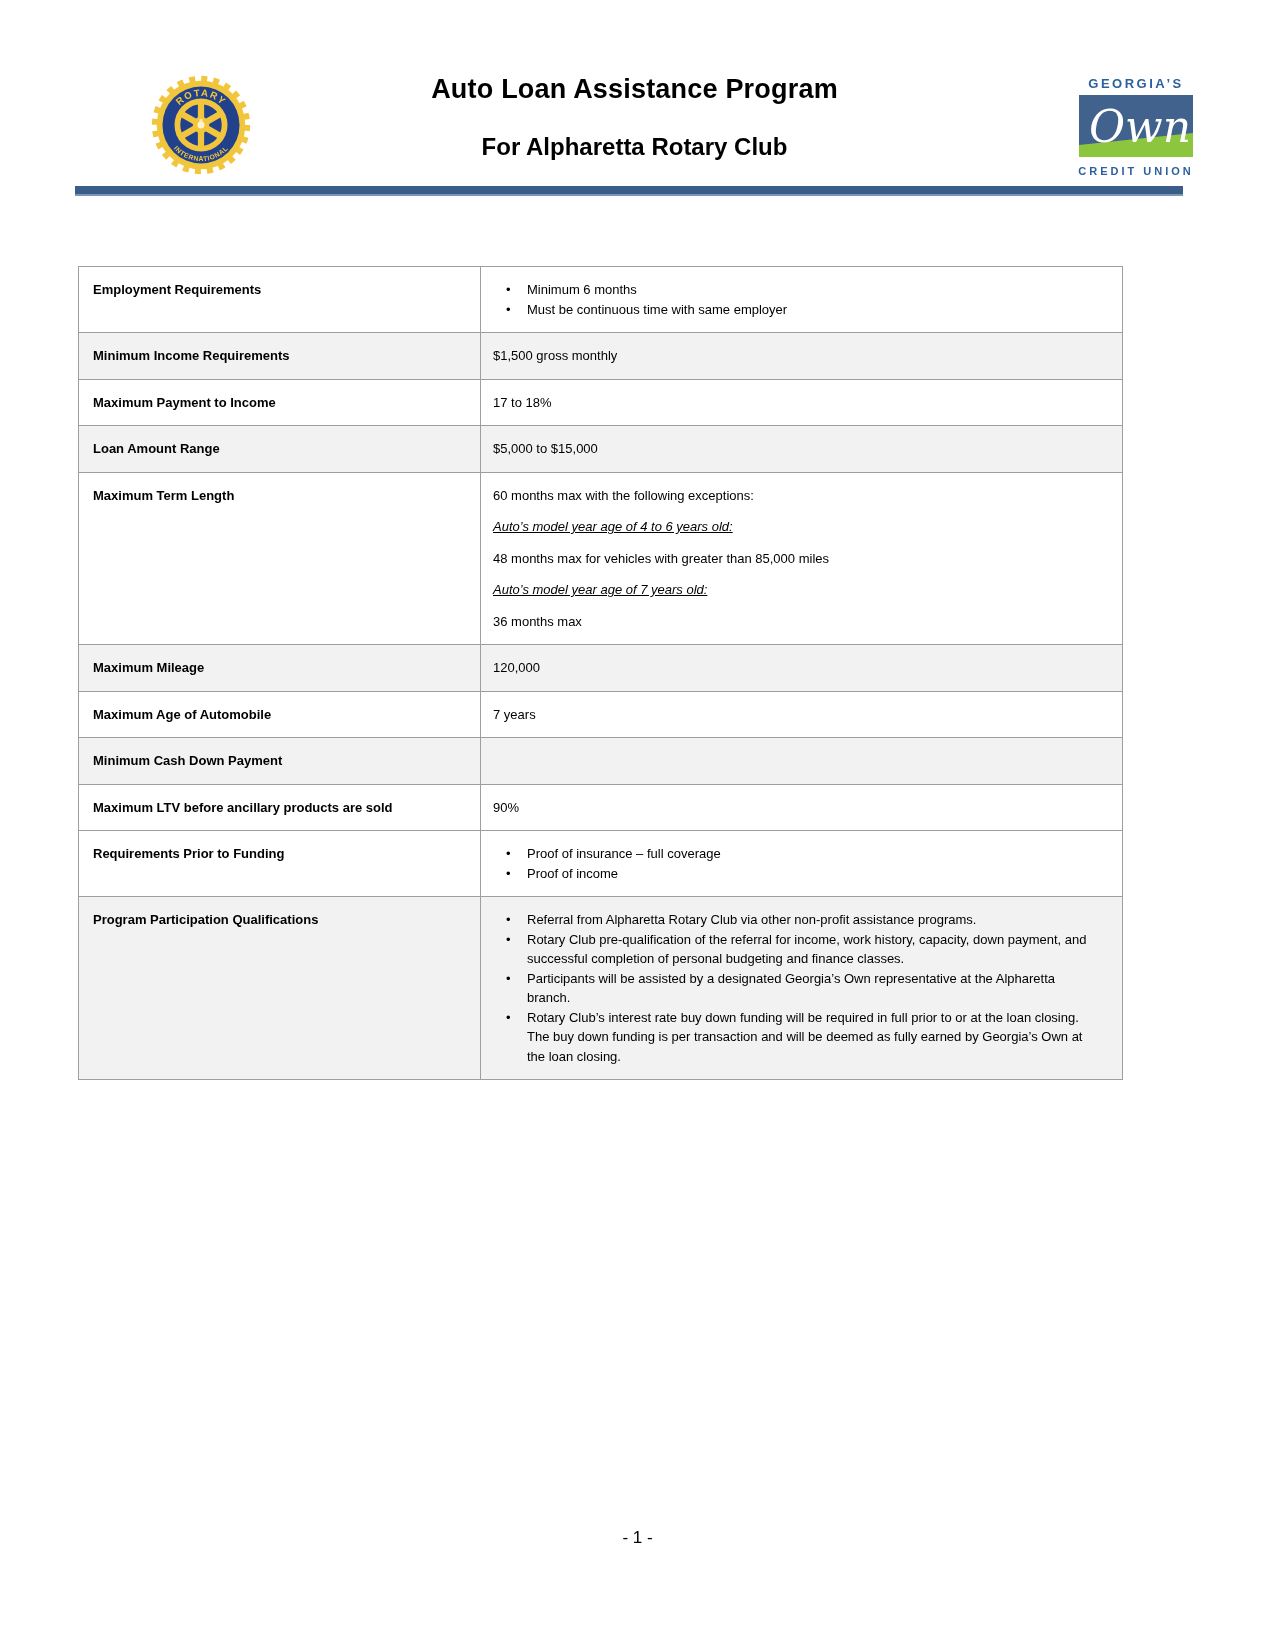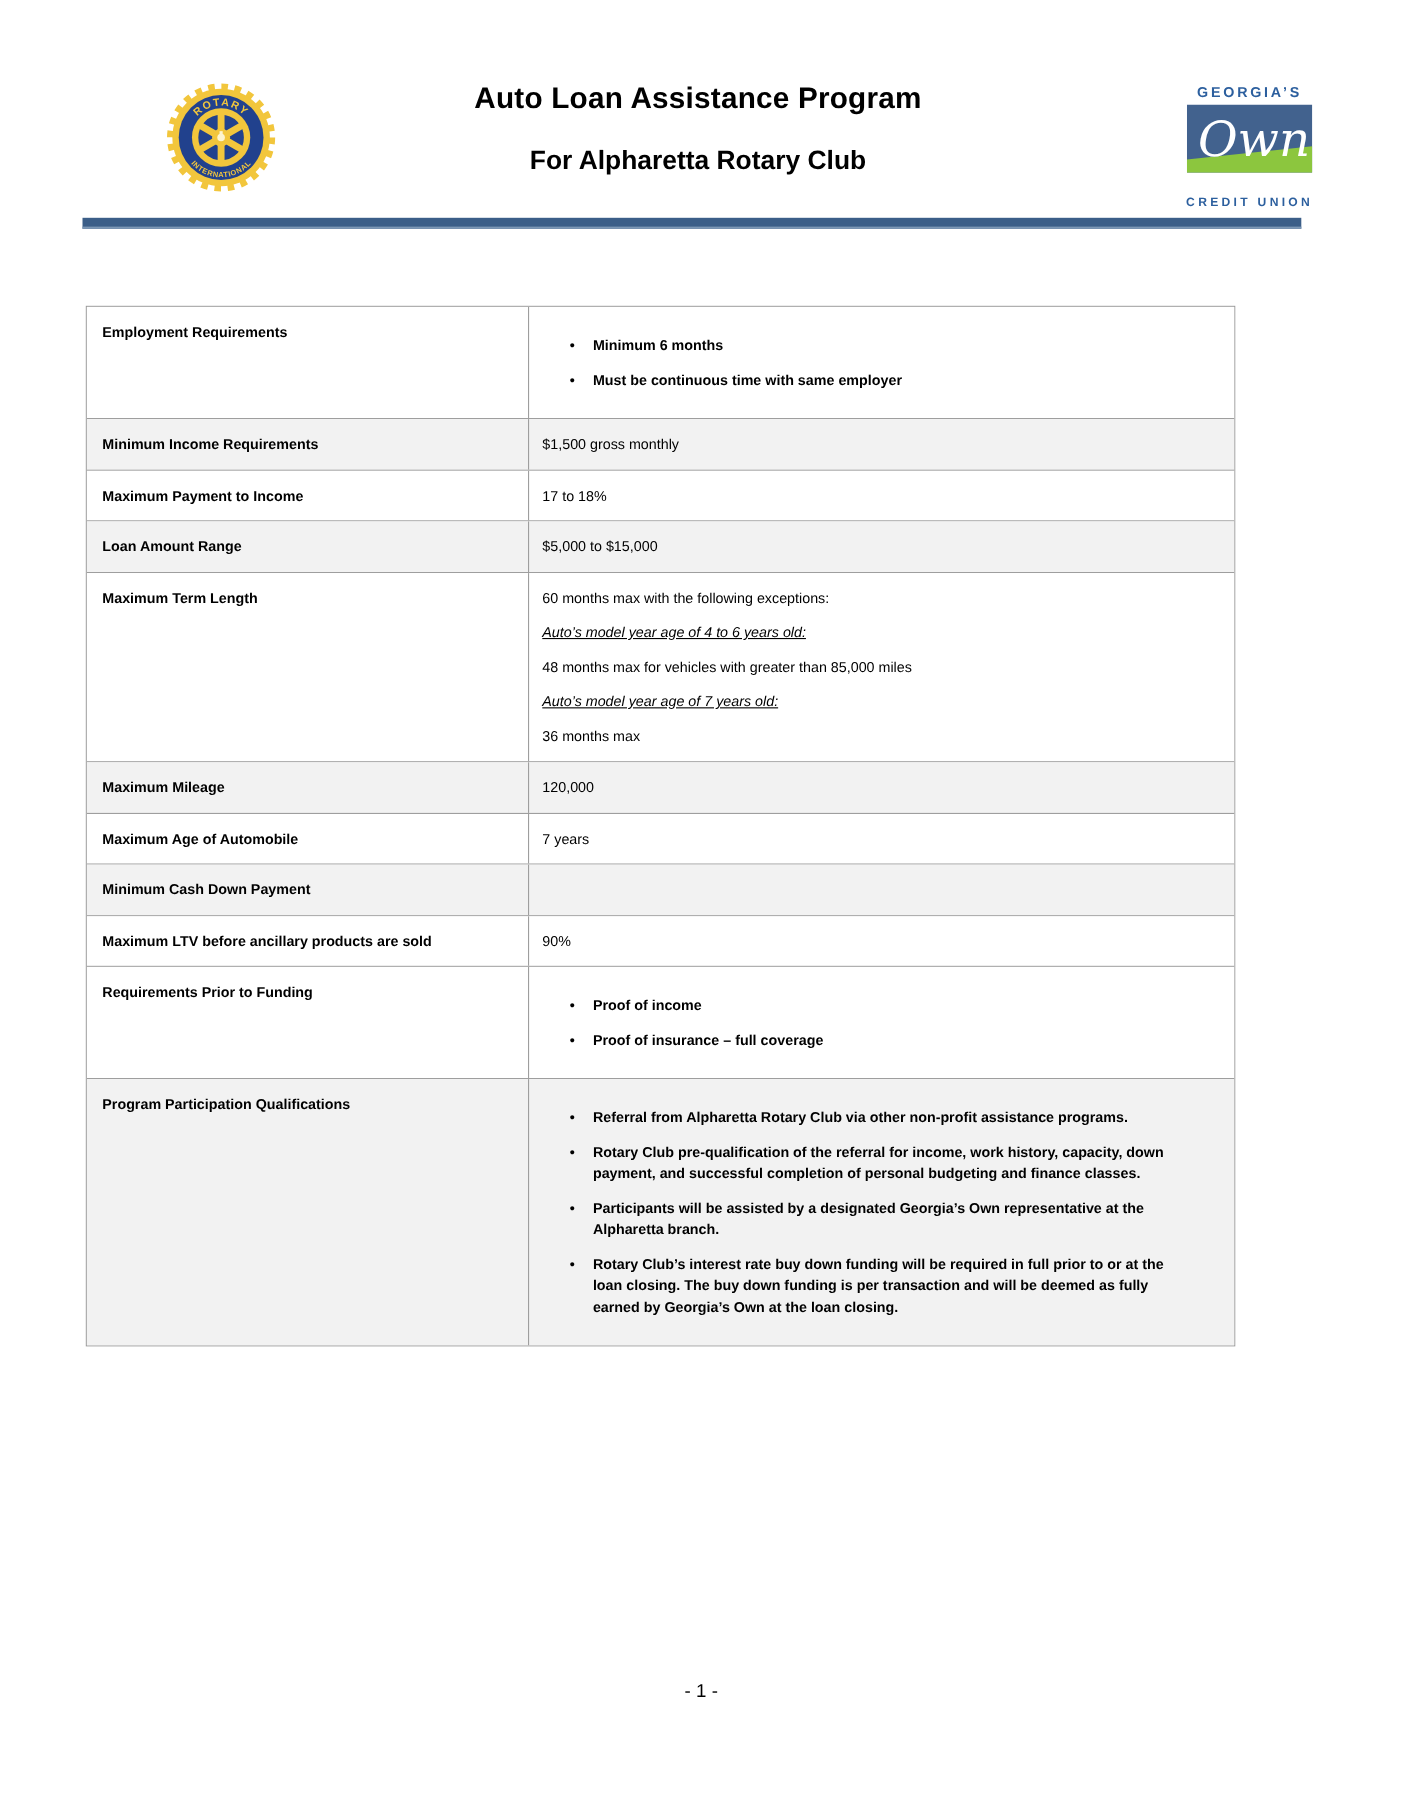--- a/index.html
+++ b/index.html
@@ -58,21 +58,21 @@
     font-size:13px;
     letter-spacing:2.5px;
     margin-bottom:4px;
   }
   .go-square{display:block;margin:0 auto;width:114px;height:62px;}
   .go-bottom{
     color:var(--go-text);
     font-weight:bold;
     font-size:11px;
     letter-spacing:3px;
-    margin-top:21px;
+    margin-top:8px;
   }
   .rule{
     height:10px;
     background:var(--rule);
     margin:8px 92px 0 75px;
     border-bottom:2px solid #7c97b5;
   }
   
   .req-table{
     margin:70px 74px 0 78px;
@@ -101,22 +101,21 @@
     text-decoration:underline;
   }
   ul.bullets{
     list-style:none;
     margin:0;
     padding:0 0 0 8px;
   }
   ul.bullets li{
     position:relative;
     padding-left:26px;
-    margin:12px;
-    font-weight:bold;
+    margin:0;
   }
   ul.bullets li::before{
     content:"•";
     position:absolute;
     left:5px;
     top:0;
   }
   
   .footer{
     position:absolute;
@@ -223,22 +222,22 @@
         <div class="cell label-cell">Minimum Cash Down Payment</div>
       </div>
       <div class="trow">
         <div class="cell label-cell">Maximum LTV before ancillary products are sold</div>
         <div class="cell value-cell">90%</div>
       </div>
       <div class="trow">
         <div class="cell label-cell">Requirements Prior to Funding</div>
         <div class="cell value-cell">
           <ul class="bullets">
+            <li>Proof of insurance – full coverage</li>
             <li>Proof of income</li>
-            <li>Proof of insurance – full coverage</li>
           </ul>
         </div>
       </div>
       <div class="trow shaded">
         <div class="cell label-cell">Program Participation Qualifications</div>
         <div class="cell value-cell">
           <ul class="bullets">
             <li>Referral from Alpharetta Rotary Club via other non-profit assistance programs.</li>
             <li>Rotary Club pre-qualification of the referral for income, work history, capacity, down payment, and successful completion of personal budgeting and finance classes.</li>
             <li>Participants will be assisted by a designated Georgia’s Own representative at the Alpharetta branch.</li>

